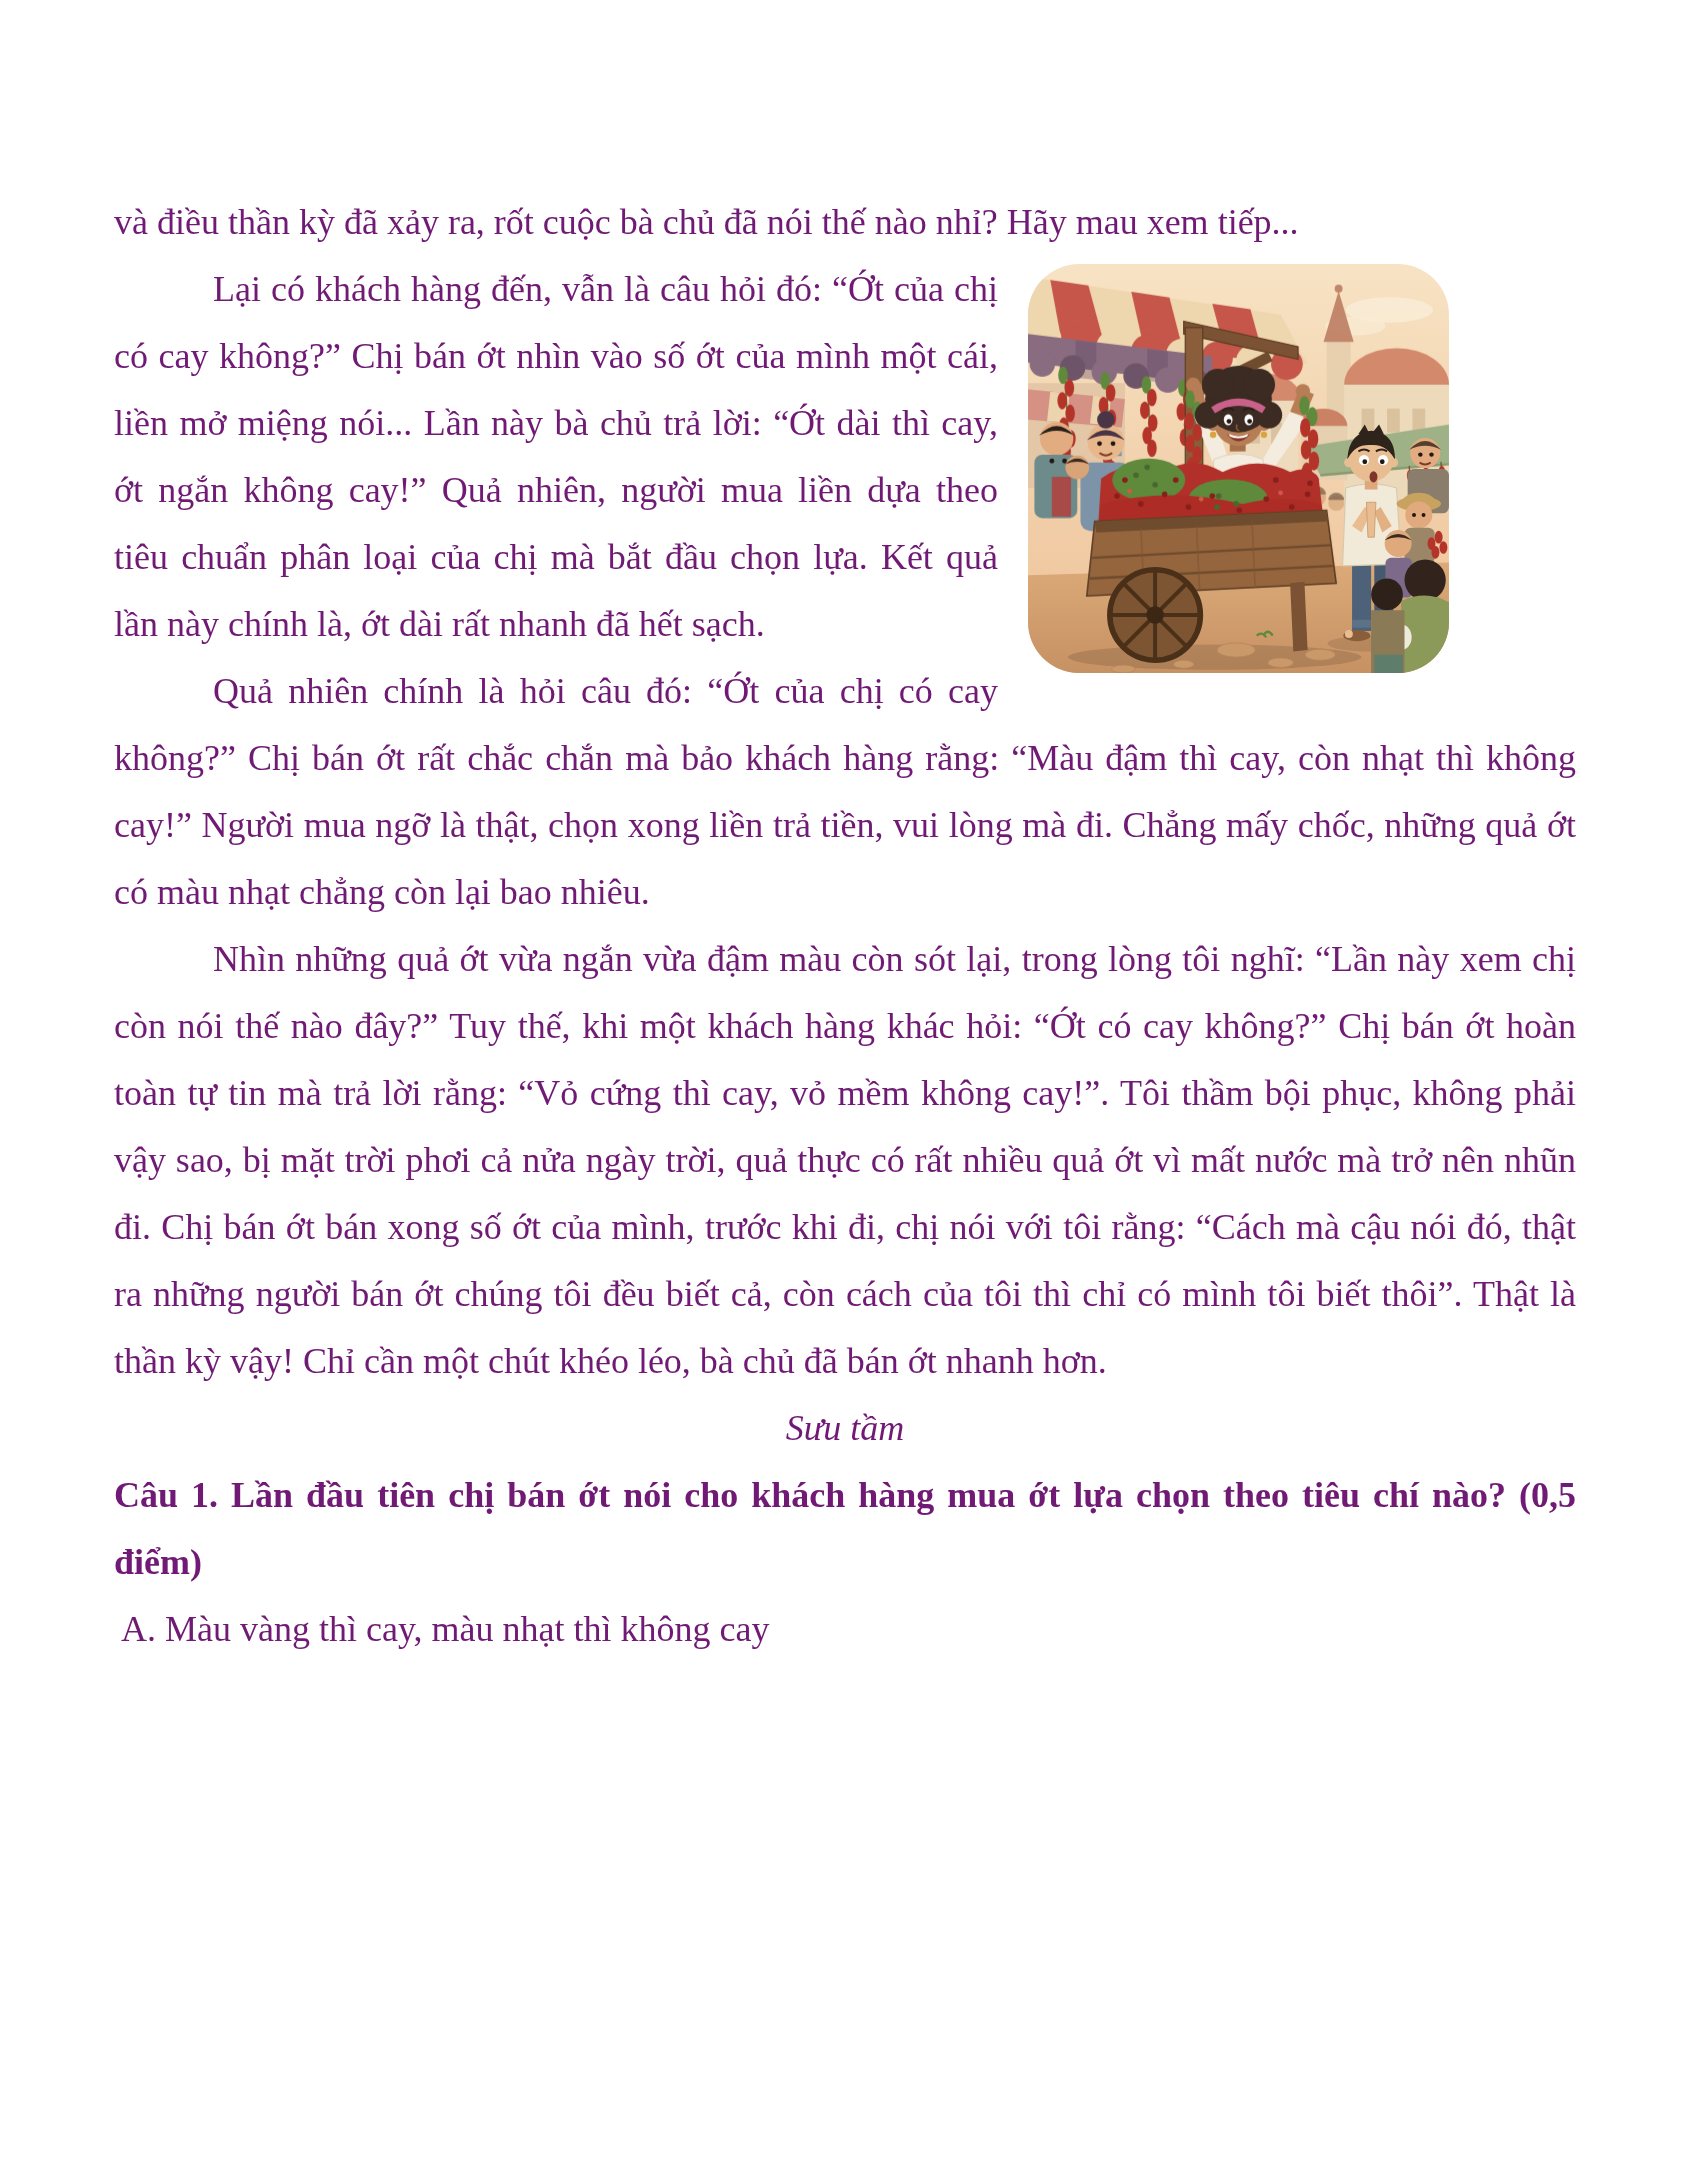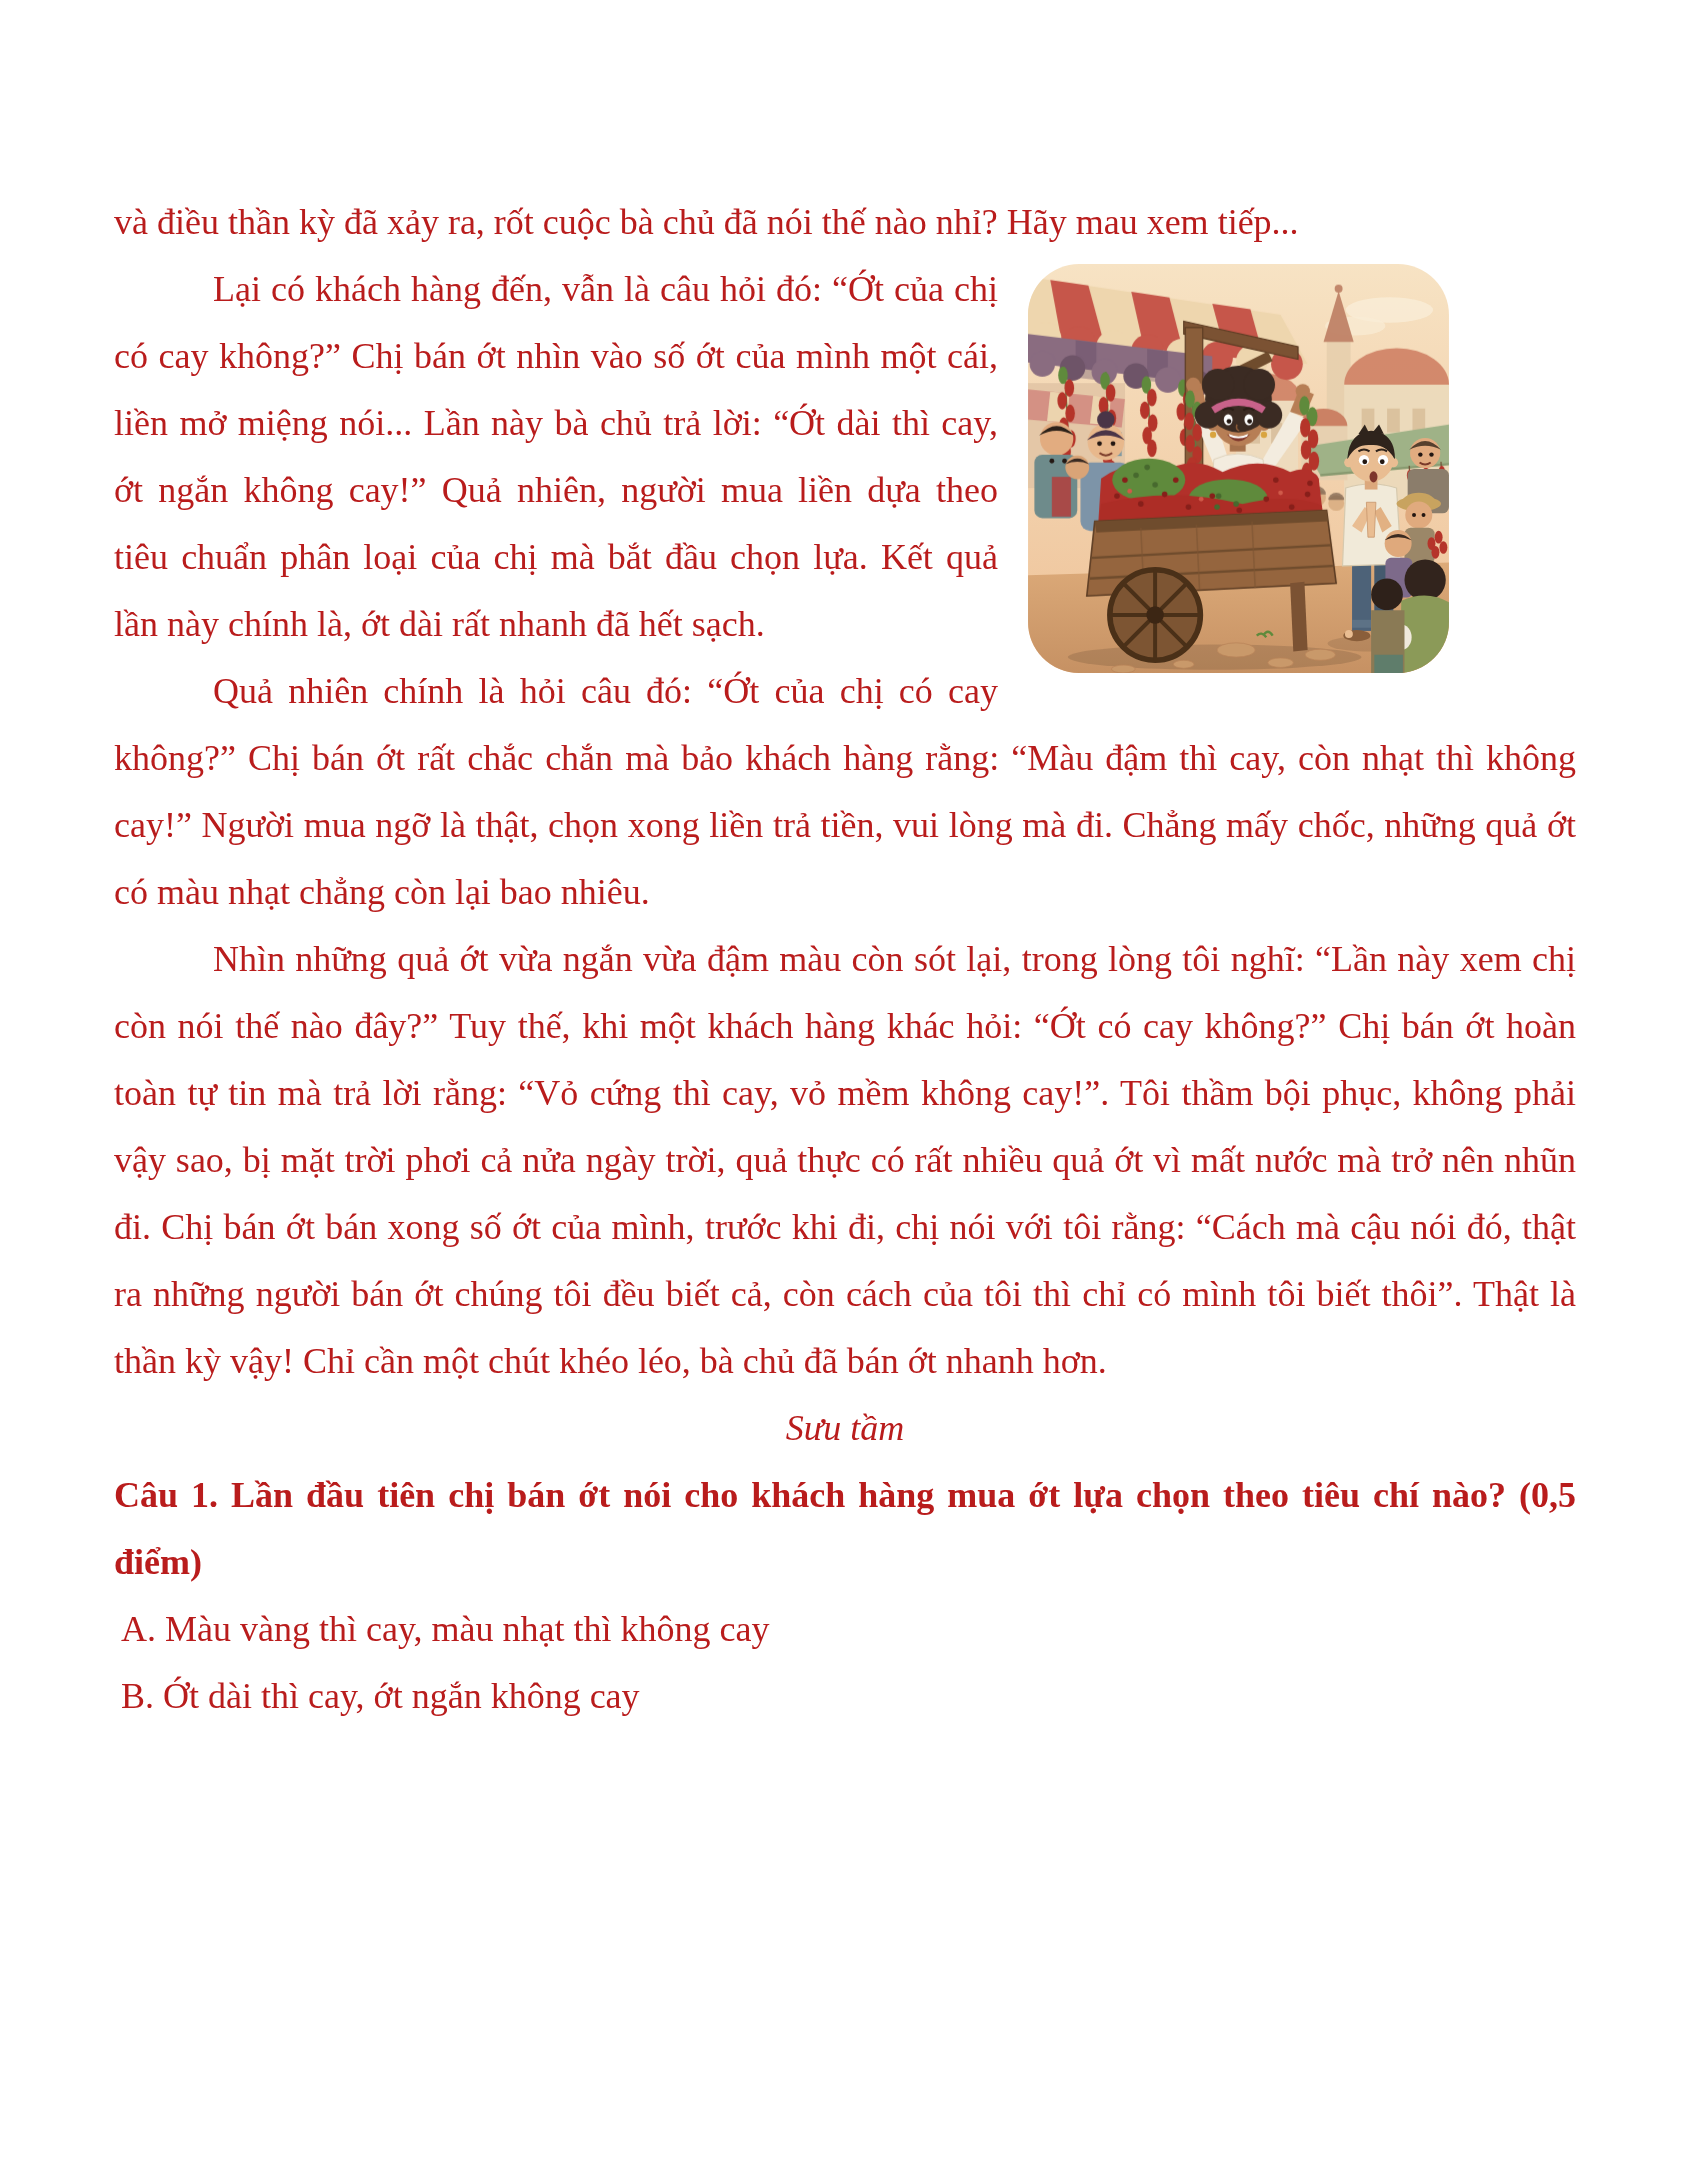--- a/index.html
+++ b/index.html
@@ -1,21 +1,21 @@
 <!DOCTYPE html>
 <html lang="vi" style="font-size:12.7px"><head>
 <meta charset="utf-8">
 <style>
   html,body { margin:0; padding:0; background:#ffffff; }
   .page {
     position:relative;
     width:1687px; height:2183px;
     background:#ffffff;
     font-family:"Liberation Serif","DejaVu Serif",serif;
-    color:#b91c1c;
+    color:#701a75;
     overflow:hidden;
   }
   .content {
     position:absolute;
     left:114px; top:189px;
     width:1462px;
     font-size:36px;
     line-height:67px;
   }
   .content p { margin:0; text-align:justify; text-indent:99px; }
@@ -388,17 +388,16 @@
     <p>Quả nhiên chính là hỏi câu đó: “Ớt của chị có cay không?” Chị bán ớt rất chắc chắn mà bảo khách hàng rằng: “Màu đậm thì cay, còn nhạt thì không cay!” Người mua ngỡ là thật, chọn xong liền trả tiền, vui lòng mà đi. Chẳng mấy chốc, những quả ớt có màu nhạt chẳng còn lại bao nhiêu.</p>
 
     <p>Nhìn những quả ớt vừa ngắn vừa đậm màu còn sót lại, trong lòng tôi nghĩ: “Lần này xem chị còn nói thế nào đây?” Tuy thế, khi một khách hàng khác hỏi: “Ớt có cay không?” Chị bán ớt hoàn toàn tự tin mà trả lời rằng: “Vỏ cứng thì cay, vỏ mềm không cay!”. Tôi thầm bội phục, không phải vậy sao, bị mặt trời phơi cả nửa ngày trời, quả thực có rất nhiều quả ớt vì mất nước mà trở nên nhũn đi. Chị bán ớt bán xong số ớt của mình, trước khi đi, chị nói với tôi rằng: “Cách mà cậu nói đó, thật ra những người bán ớt chúng tôi đều biết cả, còn cách của tôi thì chỉ có mình tôi biết thôi”. Thật là thần kỳ vậy! Chỉ cần một chút khéo léo, bà chủ đã bán ớt nhanh hơn.</p>
 
     <p class="attribution">Sưu tầm</p>
 
     <p class="question">Câu 1. Lần đầu tiên chị bán ớt nói cho khách hàng mua ớt lựa chọn theo tiêu chí nào? (0,5 điểm)</p>
 
     <p class="option">A. Màu vàng thì cay, màu nhạt thì không cay</p>
 
-    <p class="option">B. Ớt dài thì cay, ớt ngắn không cay</p>
 
   </div>
 </div>
 
 
 </body></html>

